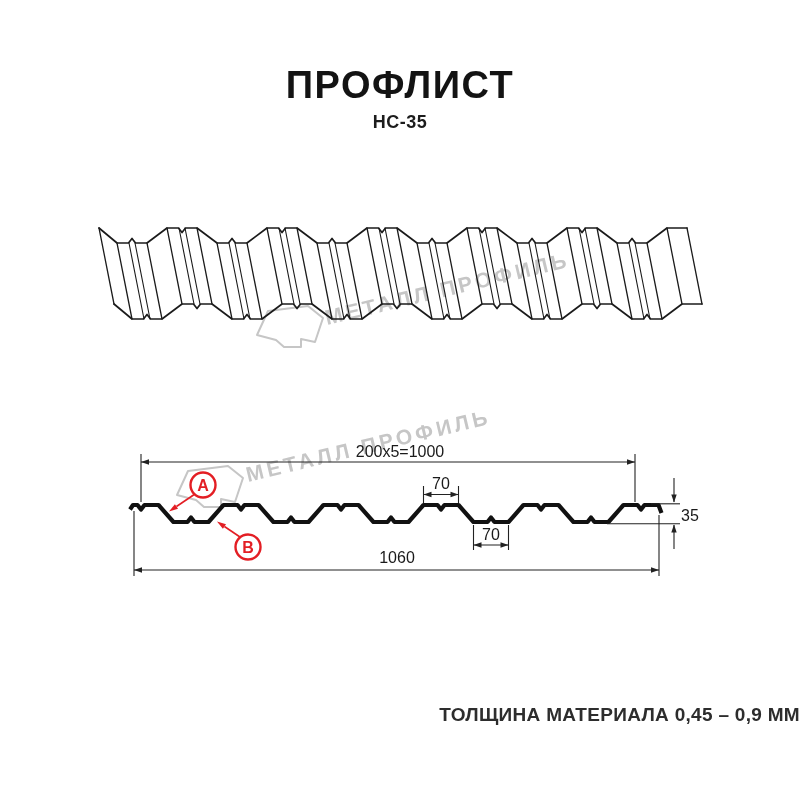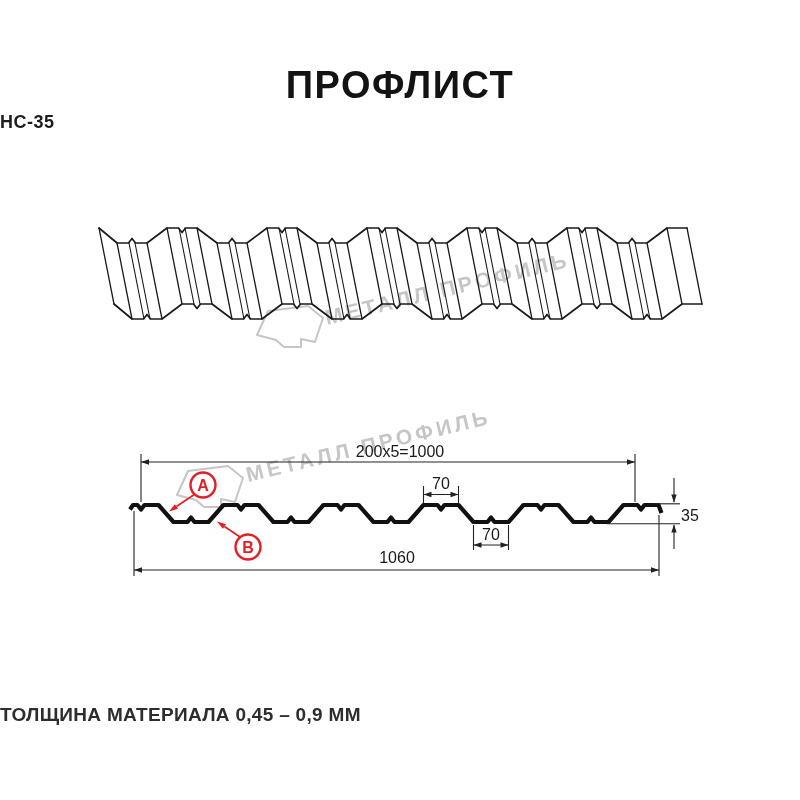--- a/index.html
+++ b/index.html
@@ -1,22 +1,22 @@
 <!DOCTYPE html>
 <html><head>
 <meta charset="utf-8">
 <style>
   html,body{margin:0;padding:0;background:#ffffff;}
   .page{position:relative;width:800px;height:800px;background:#ffffff;overflow:hidden;
         font-family:"Liberation Sans",sans-serif;border-radius:16px;}
   .title{position:absolute;left:0;right:0;top:64px;text-align:center;
          font-size:38px;font-weight:bold;letter-spacing:1.5px;color:#131313;}
-  .subtitle{position:absolute;left:0;right:0;top:112px;
+  .subtitle{position:absolute;left:0;right:0;top:112px;text-align:center;
          font-size:18px;font-weight:bold;letter-spacing:.5px;color:#1c1c1c;}
-  .footer{position:absolute;left:0;right:0;top:704px;text-align:left;
+  .footer{position:absolute;left:0;right:0;top:704px;text-align:right;
          font-size:19px;font-weight:bold;letter-spacing:.3px;color:#2d2d2d;}
   svg{position:absolute;left:0;top:0;}
   .dim-label{font-size:16px;fill:#1a1a1a;}
   .wm-text{font-size:21px;font-weight:bold;letter-spacing:3.5px;}
   .red-label{font-size:16px;font-weight:bold;}
 </style>
 </head>
 <body>
 
 <div class="page">

